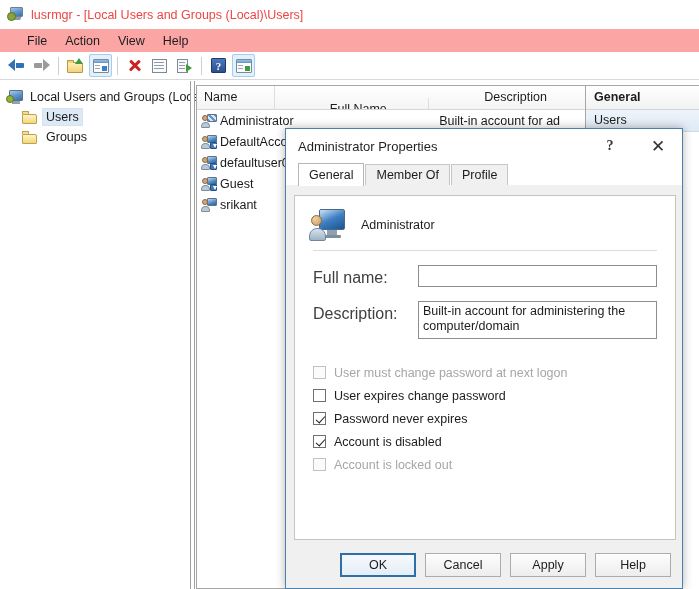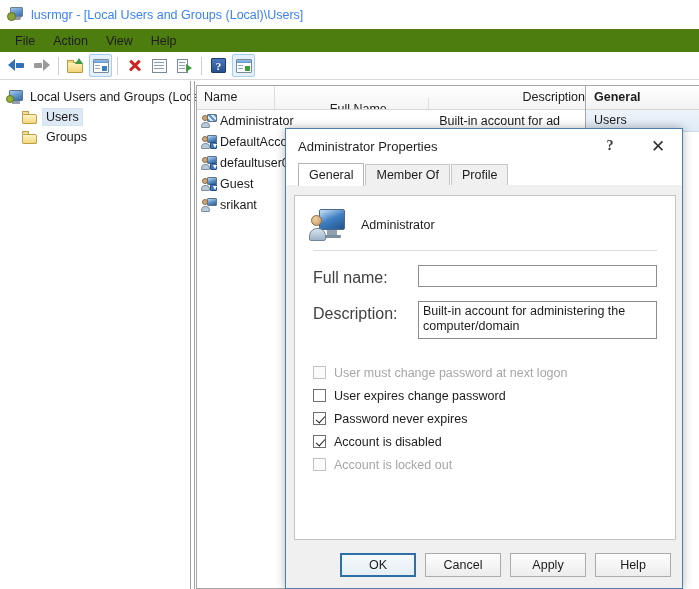--- a/index.html
+++ b/index.html
@@ -49,31 +49,31 @@
   }
   .mmc-icon-gear {
     position: absolute; left: 0px; top: 6px;
     width: 9px; height: 9px;
     background: #8aa43c;
     border-radius: 50%;
     border: 1px solid #5e7423;
   }
   .titlebar-text {
     font-size: 12.5px;
-    color: #3b82f6;
+    color: #ef4444;
     white-space: nowrap;
   }
 
   
   .menubar {
     position: absolute; left: 0; top: 29px;
     width: 699px; height: 23px;
-    background: #4d7c0f;
+    background: #fca5a5;
     display: flex; align-items: center;
-    padding-left: 6px;
+    padding-left: 18px;
   }
   .menu-item {
     font-size: 12.5px;
     color: #1d1d1d;
     padding: 3px 9px;
     white-space: nowrap;
     cursor: default;
   }
 
   
@@ -277,21 +277,21 @@
   }
   .col-h {
     font-size:12.5px; color:#1c1c1c;
     padding:4px 0 0 7px;
     border-right:1px solid #dedede;
     white-space:nowrap; overflow:hidden;
     cursor:default;
   }
   .col-name { width:103px; }
   .col-full { width:142px;margin-top:12px; }
-  .col-desc { width:144px; border-right:none;text-align:right;}
+  .col-desc { width:144px; border-right:none;}
 
   .list-row {
     display:flex; align-items:center;
     height:21px; padding-left:4px;
     font-size:12.5px; white-space:nowrap;
     cursor:default;
   }
   .lr-name { width:103px; display:flex; align-items:center; overflow:hidden;}
   .lr-full { width:142px; overflow:hidden;}
   .lr-desc { width:150px; overflow:hidden;}

